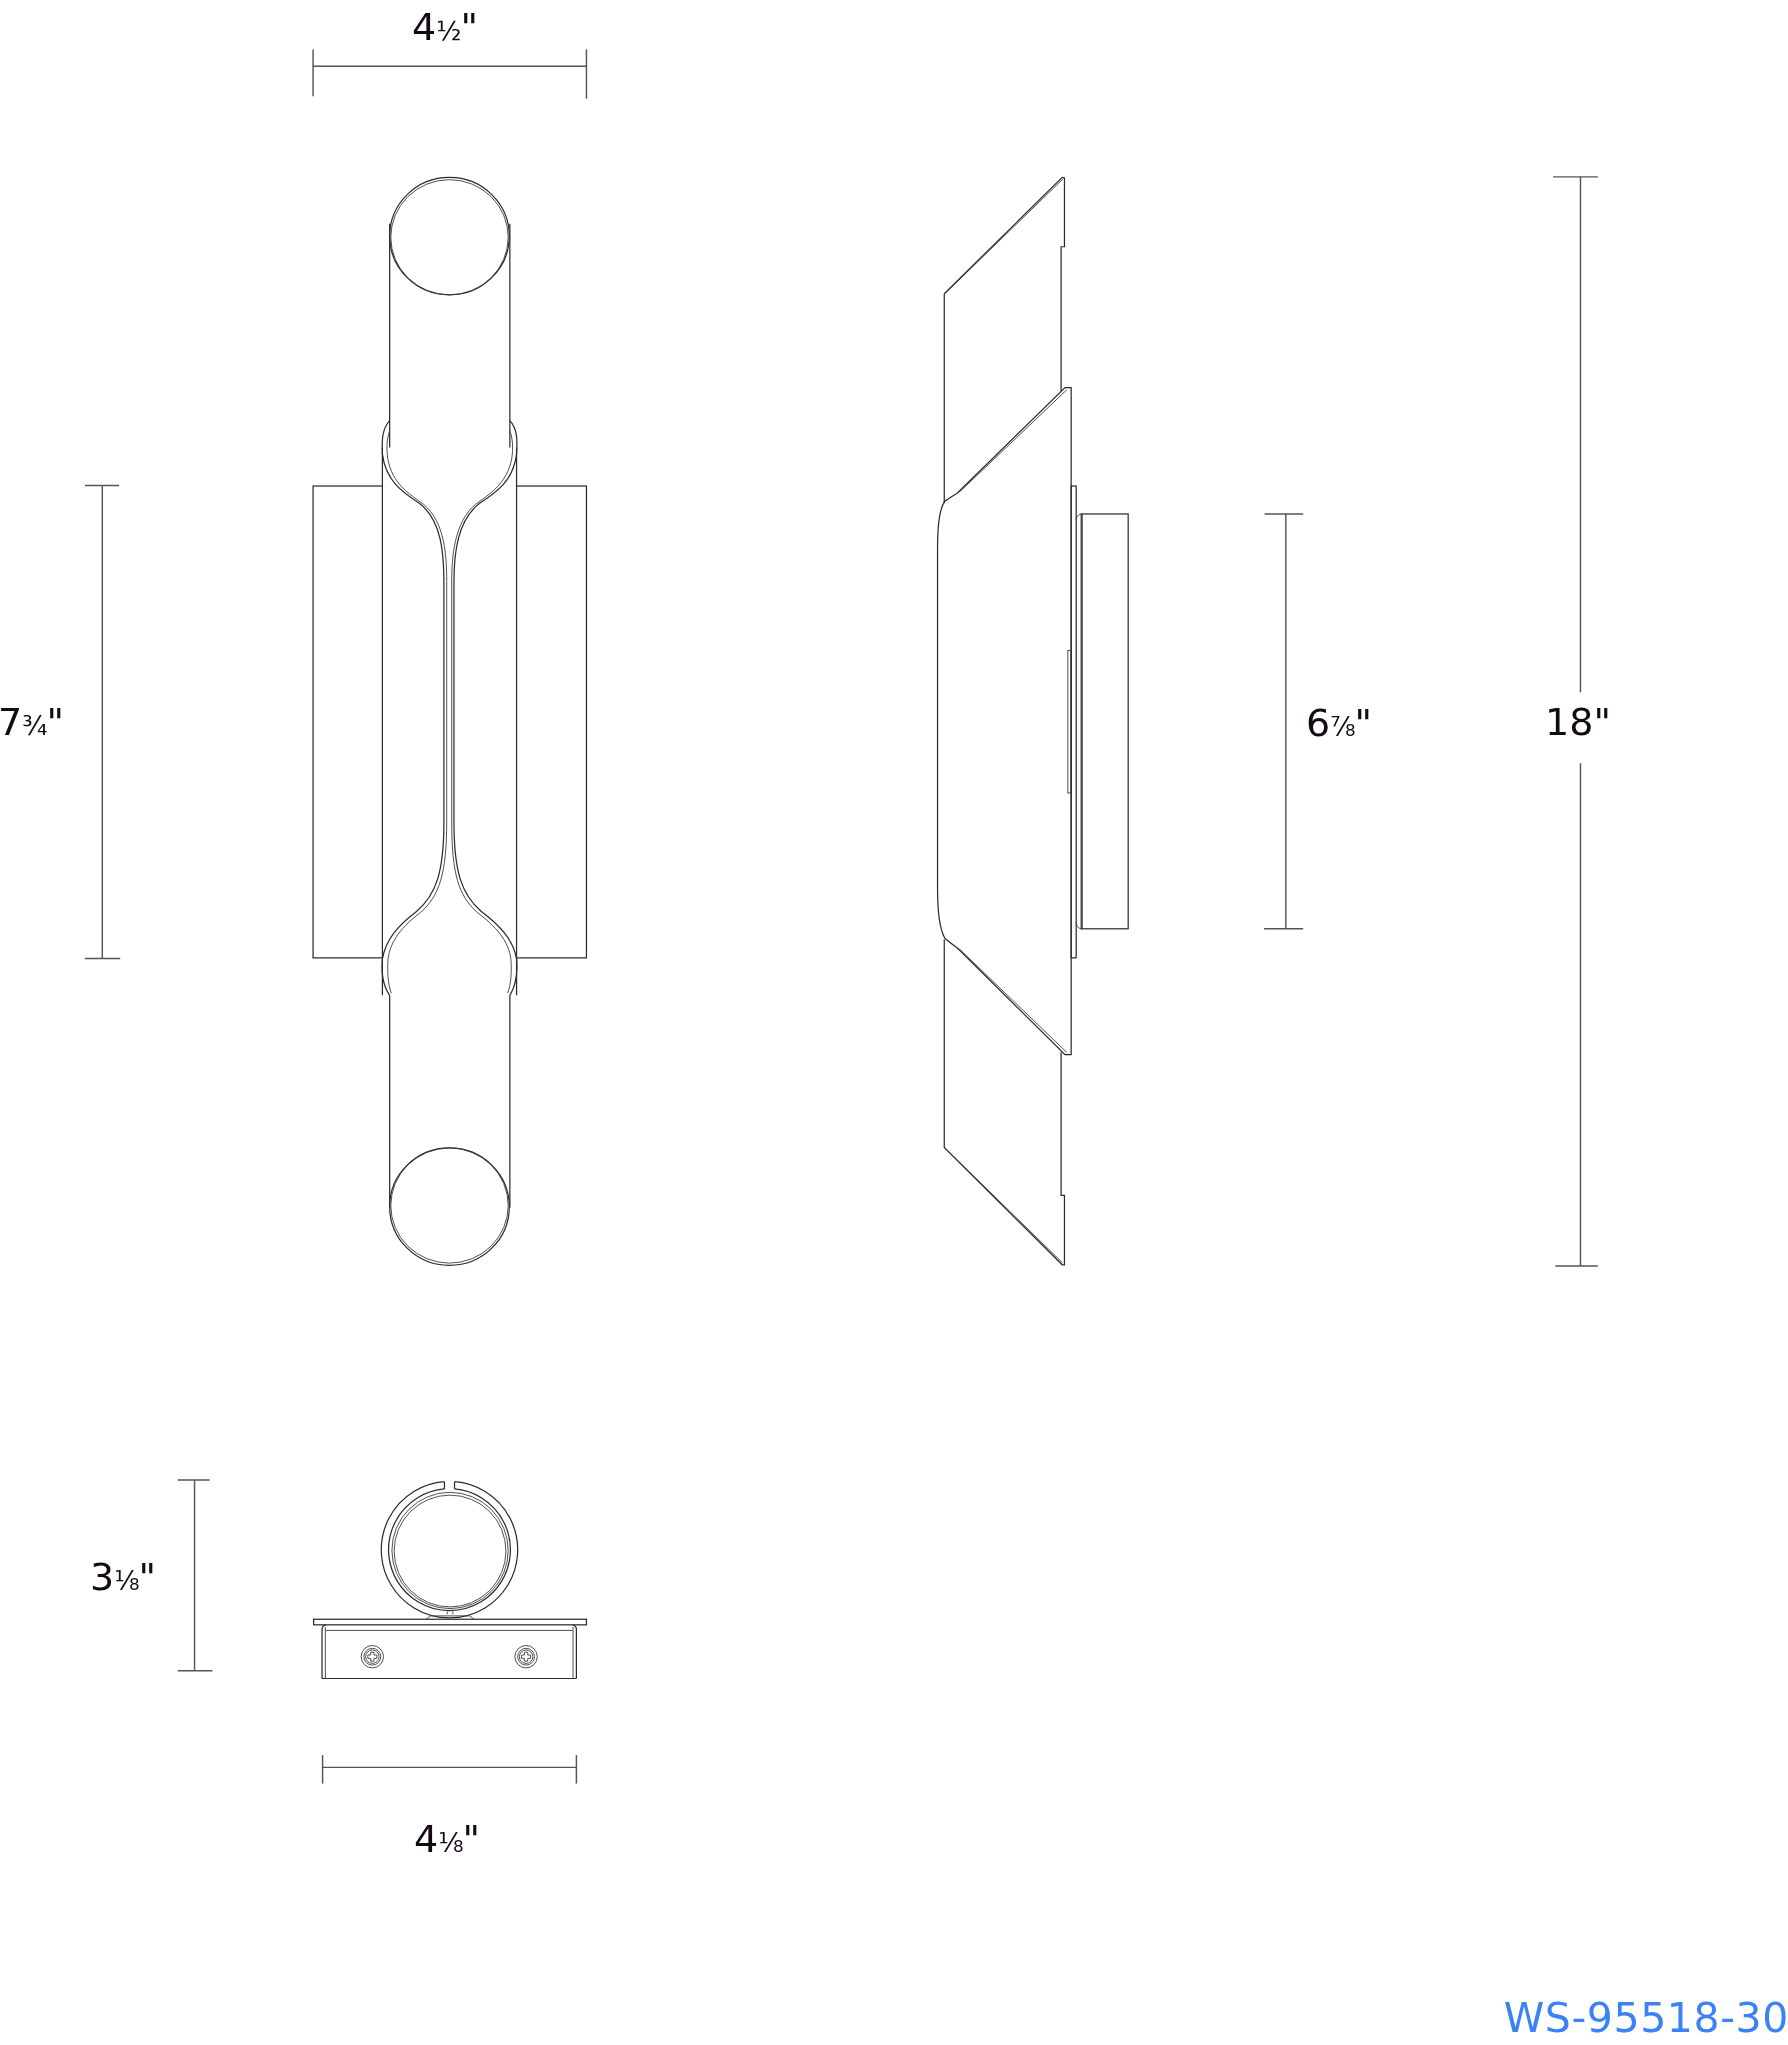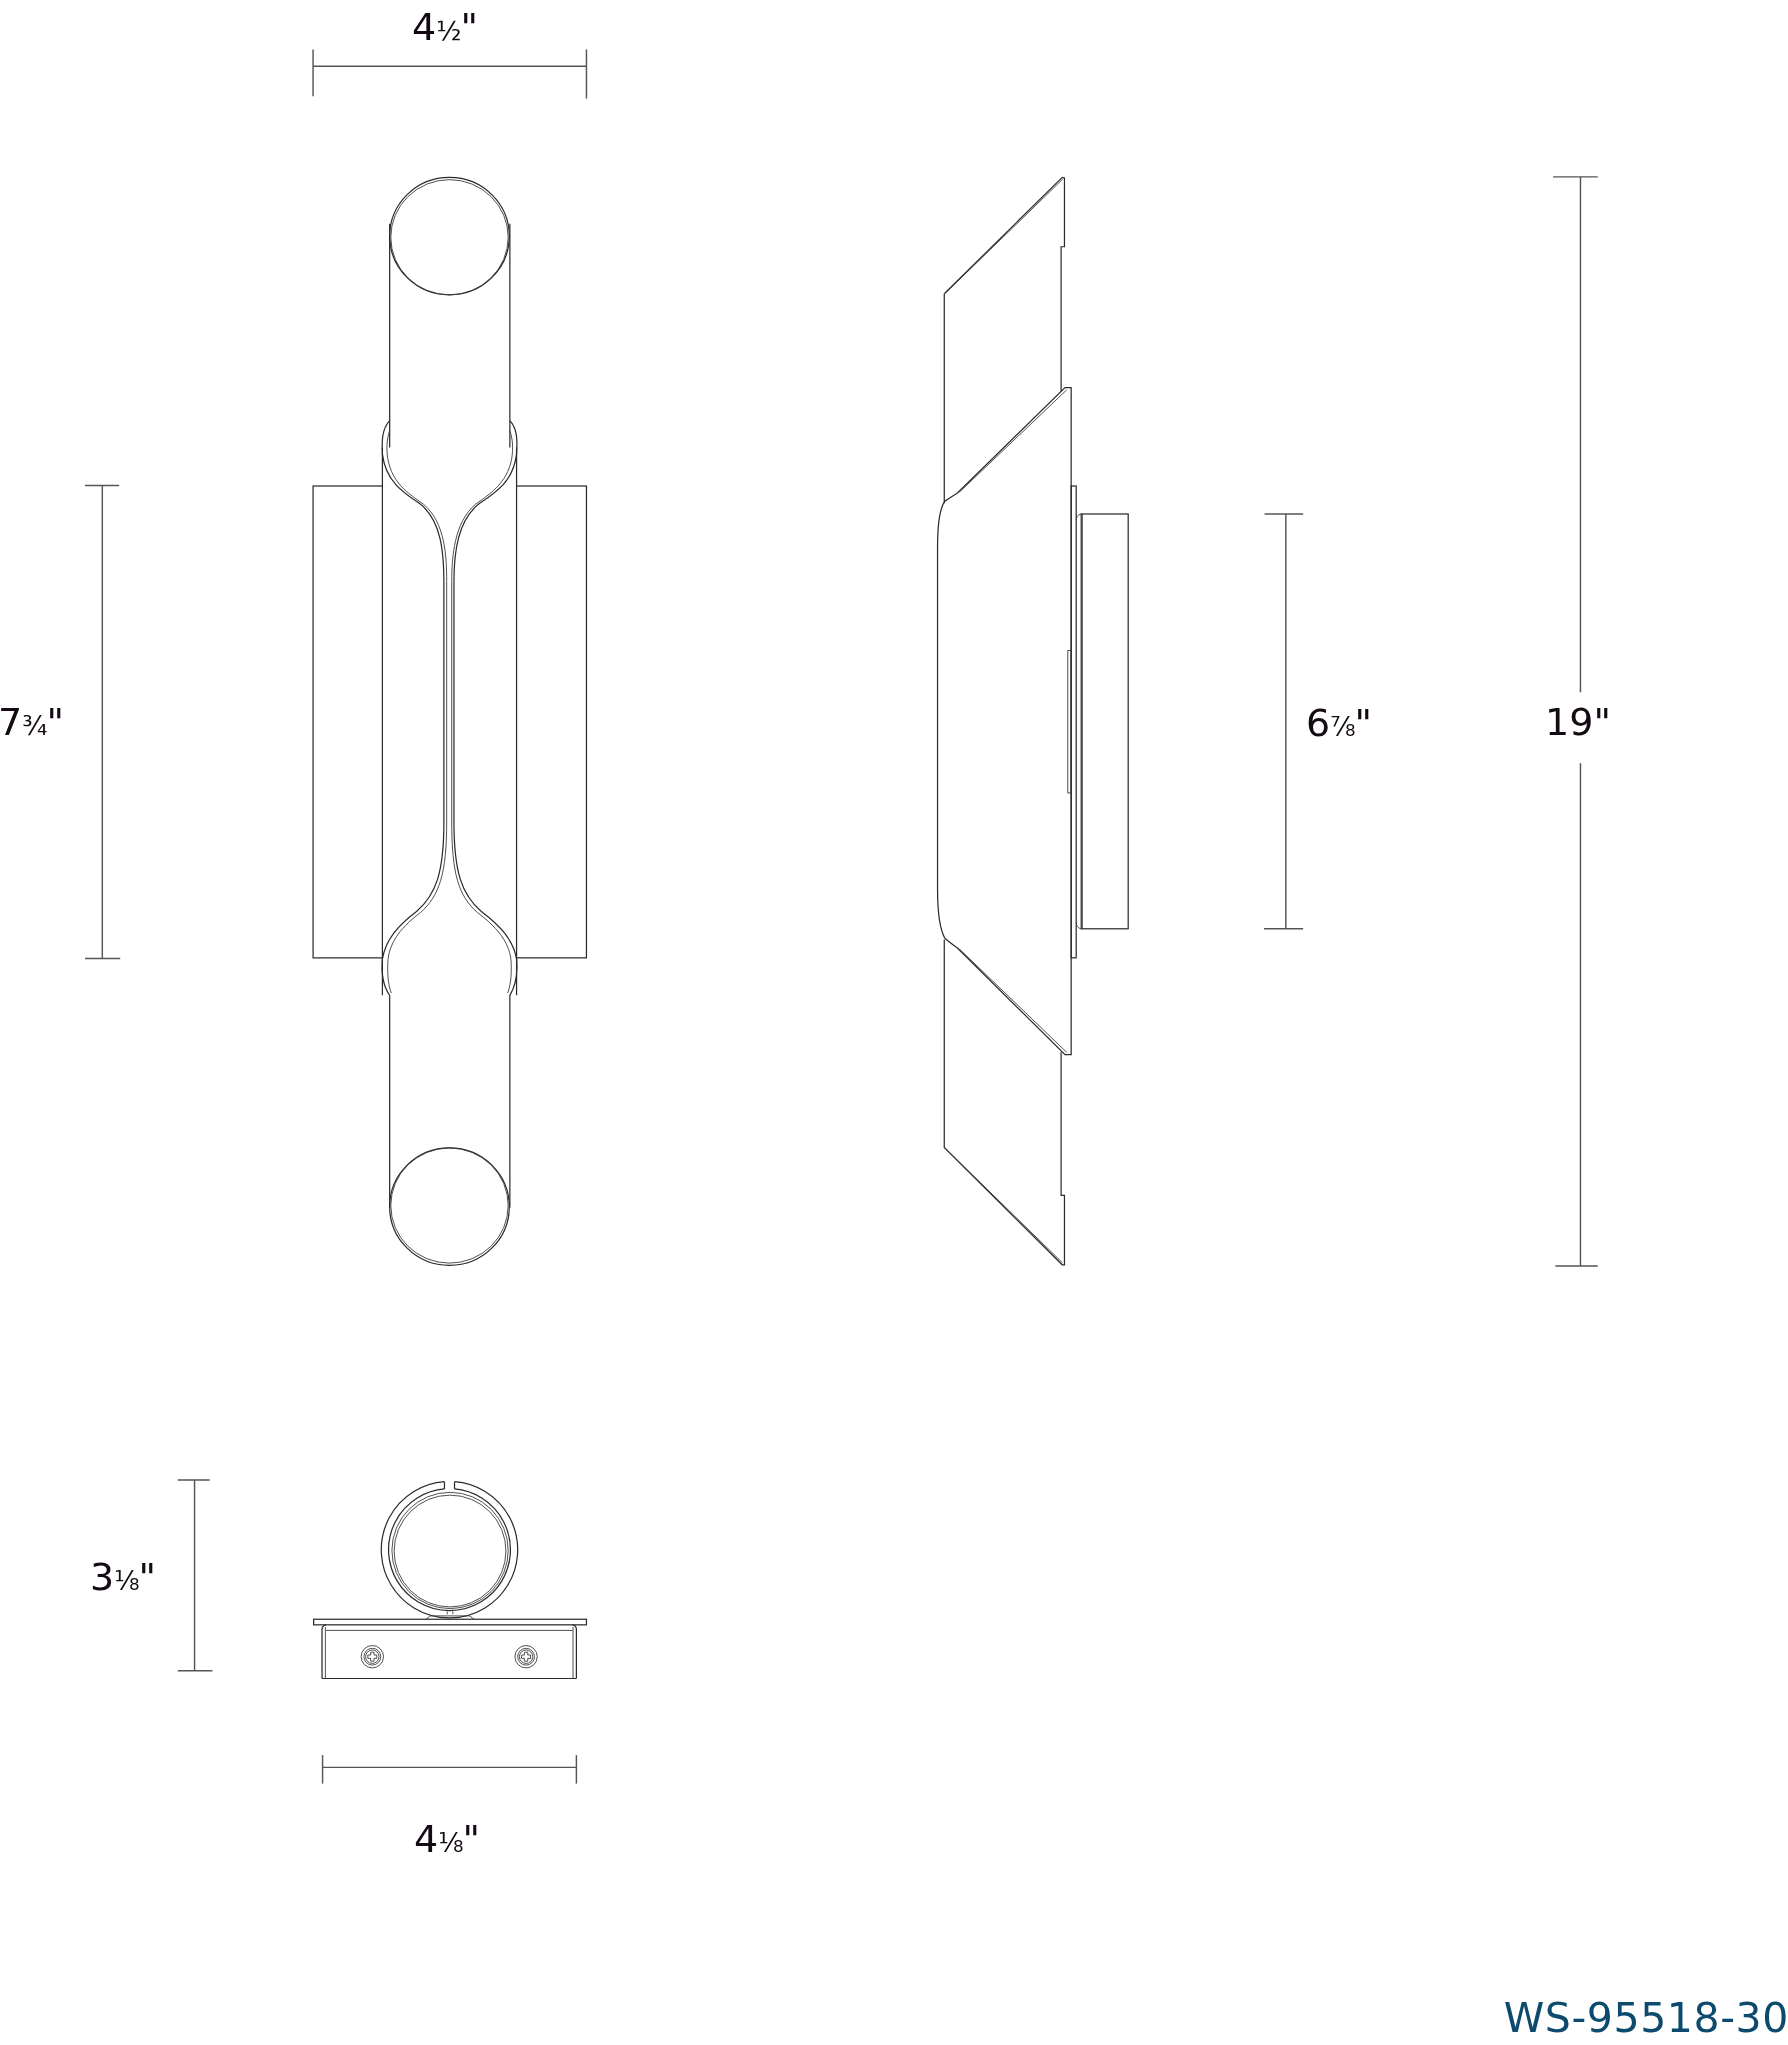--- a/index.html
+++ b/index.html
@@ -13,21 +13,21 @@
     .label {
       position: absolute; color: #140a14;
       font-family: "DejaVu Sans", sans-serif;
       font-size: 38px; line-height: 1; white-space: nowrap;
       transform: translate(-50%, -50%);
     }
     .label .frac { font-size: 26px; letter-spacing: -1.1px; }
     .part-no {
       position: absolute; right: 0; top: 1994px;
       font-family: "DejaVu Sans", sans-serif; font-size: 41px;
-      color: #0c4a6e; white-space: nowrap; letter-spacing: 0.6px;
+      color: #3b82f6; white-space: nowrap; letter-spacing: 0.6px;
     }
   </style>
 </head>
 <body>
 
 <div class="sheet">
 
   <svg width="1789" height="2046" viewBox="0 0 3200 3659" xmlns="http://www.w3.org/2000/svg">
 
     <g>
@@ -164,21 +164,21 @@
 
   <div class="label" style="left:31px; top:722px;">
     <span>7</span><span class="frac">¾</span><span>"</span>
   </div>
 
   <div class="label" style="left:1339px; top:723px;">
     <span>6</span><span class="frac">⅞</span><span>"</span>
   </div>
 
   <div class="label" style="left:1578px; top:722px;">
-    <span>19</span><span class="frac"></span><span>"</span>
+    <span>18</span><span class="frac"></span><span>"</span>
   </div>
 
   <div class="label" style="left:123px; top:1577px;">
     <span>3</span><span class="frac">⅛</span><span>"</span>
   </div>
 
   <div class="label" style="left:447px; top:1839px;">
     <span>4</span><span class="frac">⅛</span><span>"</span>
   </div>
 

